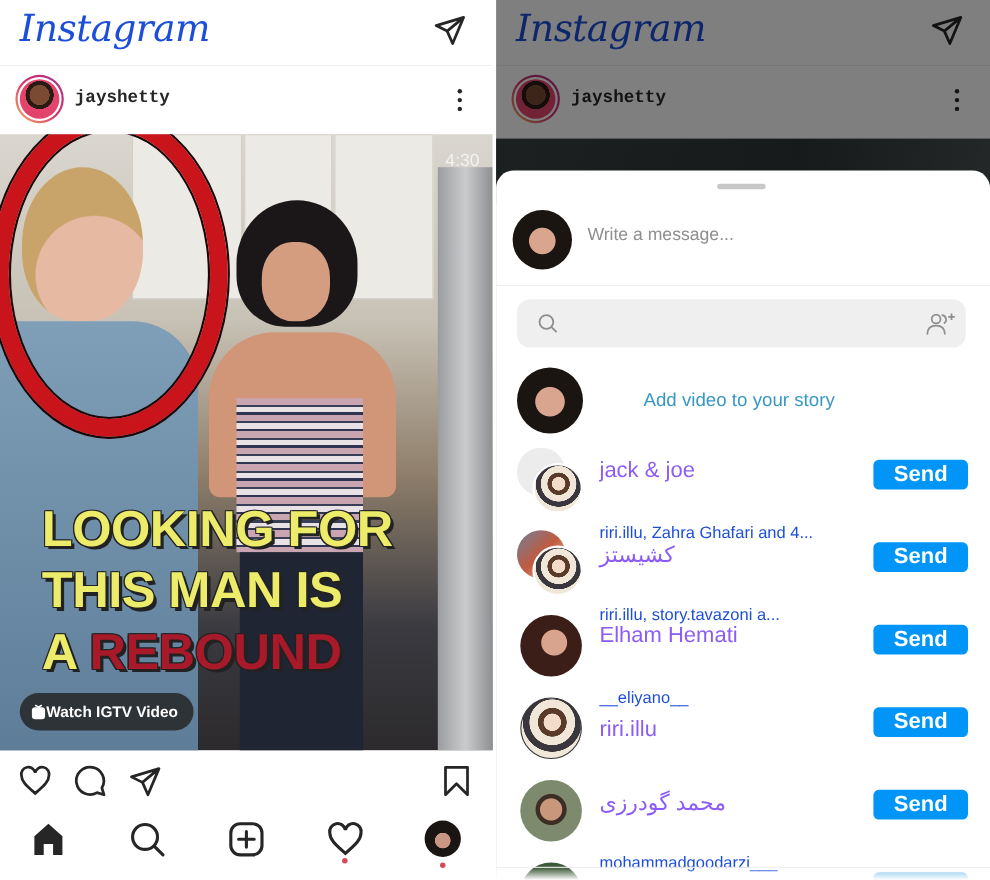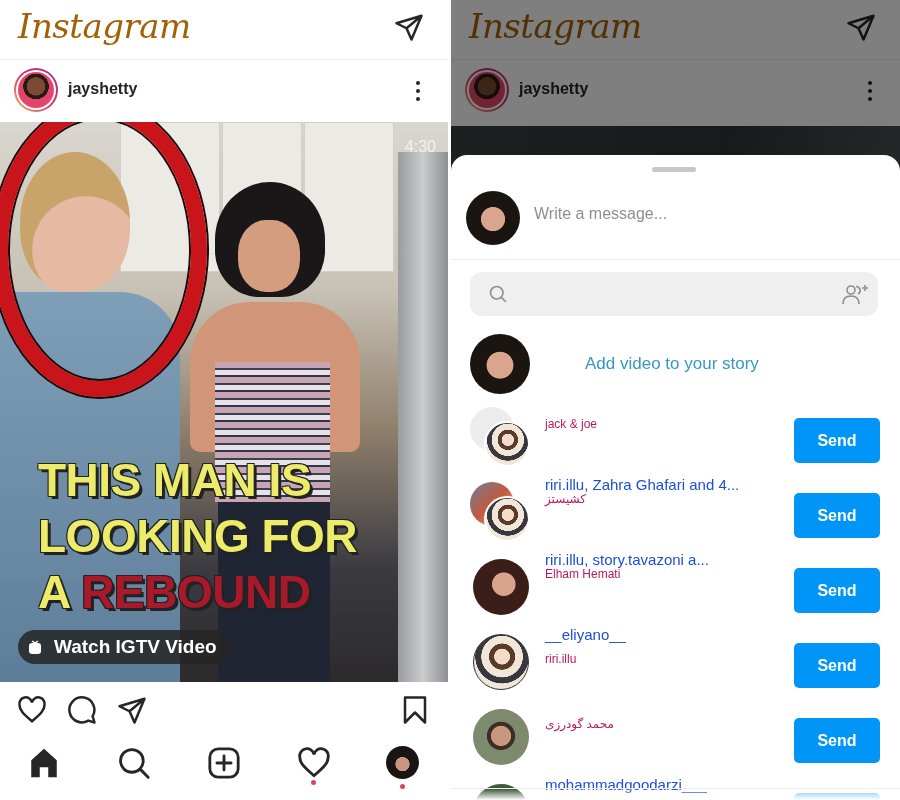--- a/index.html
+++ b/index.html
@@ -6,29 +6,29 @@
   html, body { width: 900px; height: 800px; overflow: hidden; background: #fff; }
   body { font-family: "Liberation Sans", "DejaVu Sans", sans-serif; color: #262626; position: relative; }
 
   .panel { position: absolute; top: 0; width: 448px; height: 800px; overflow: hidden; background: #fff; }
   .panel.left { left: 0; }
   .panel.right { left: 451px; width: 449px; }
   .split { position: absolute; left: 448px; top: 0; width: 3px; height: 800px; background: #fff; }
 
   
   .topbar { position: absolute; left: 0; top: 0; width: 100%; height: 60px; border-bottom: 1px solid #efefef; }
-  .logo { position: absolute; left: 18px; top: 6px; font-family: "DejaVu Serif", serif; font-style: italic; font-size: 34px; letter-spacing: -0.5px; color: #a16207; }
+  .logo { position: absolute; left: 18px; top: 6px; font-family: "DejaVu Serif", serif; font-style: italic; font-size: 34px; letter-spacing: -0.5px; color: #1d4ed8; }
   .dm-icon { position: absolute; right: 24px; top: 12px; width: 30px; height: 30px; }
 
   
   .post-header { position: absolute; left: 0; top: 61px; width: 100%; height: 60px; }
   .avatar-ring { position: absolute; left: 14px; top: 7px; width: 44px; height: 44px; border-radius: 50%; background: linear-gradient(45deg, #f2b263, #d6336c, #a3328a); padding: 2px; }
   .avatar-ring .inner { width: 100%; height: 100%; border-radius: 50%; background: #fff; padding: 2px; }
   .avatar-ring .face { width: 100%; height: 100%; border-radius: 50%; background: radial-gradient(circle at 50% 40%, #7a4a33 0 32%, #2a1a14 33% 45%, #e2446b 46%); }
-  .username { position: absolute; left: 68px; top: 19px; font-size: 16px; font-weight: bold; color: #262626; }
+  .username { position: absolute; left: 68px; top: 19px; font-size: 16px; font-weight: bold; color: #262626; font-family: Liberation Mono, monospace; }
   .kebab { position: absolute; right: 26px; top: 18px; width: 8px; height: 24px; }
   .kebab span { display: block; width: 4px; height: 4px; background: #262626; border-radius: 50%; margin: 2px auto 4px; }
 
   
   .video { position: absolute; left: 0; top: 122px; width: 100%; height: 560px; overflow: hidden;
     background: linear-gradient(180deg, #d9d6cf 0%, #c8c2b6 30%, #8f7f6b 55%, #3a3a40 80%, #2c2a2c 100%); }
   .cab { position: absolute; top: 0; height: 150px; background: #eceae4; border: 1px solid #d3cfc7; }
   .fridge { position: absolute; right: 0; top: 30px; width: 50px; height: 530px; background: linear-gradient(90deg, #9a9c9f, #c9cbcd, #8d8f92); }
   .man { position: absolute; left: -40px; top: 10px; width: 220px; height: 560px; }
   .man .head { position: absolute; left: 60px; top: 20px; width: 110px; height: 140px; border-radius: 50% 50% 45% 45%; background: radial-gradient(circle at 60% 70%, #e6b9a2 0 45%, #c9a46a 46%); }
@@ -38,21 +38,21 @@
   .woman .face { position: absolute; left: 68px; top: 38px; width: 62px; height: 72px; border-radius: 45%; background: #d49d80; }
   .woman .arms { position: absolute; left: 20px; top: 120px; width: 170px; height: 150px; border-radius: 60px 60px 10px 10px; background: #d09677; }
   .woman .top { position: absolute; left: 45px; top: 180px; width: 115px; height: 140px;
     background: repeating-linear-gradient(180deg, #c9a5b2 0 6px, #3b3f56 6px 8px, #e8e2e6 8px 13px, #2f3550 13px 15px); }
   .woman .pants { position: absolute; left: 48px; top: 320px; width: 112px; height: 200px; background: #1f2533; }
   .red-ellipse { position: absolute; left: -8px; top: -20px; width: 215px; height: 295px; border: 16px solid #c8141a; border-radius: 50%; box-shadow: 0 0 0 2px #1a0707, inset 0 0 0 2px #1a0707; }
   .duration { position: absolute; right: 12px; top: 16px; color: #f2f2f2; font-size: 16px; }
   .caption { position: absolute; left: 38px; top: 330px; font-family: "Liberation Sans", sans-serif; font-weight: bold; font-size: 46px; line-height: 56px; color: #ecec6a;
     text-shadow: 3px 3px 0 #222, -1px -1px 0 #222, 1px -1px 0 #222, -1px 1px 0 #222; letter-spacing: -0.5px; }
   .caption .red { color: #a8192a; }
-  .igtv-pill { position: absolute; left: 18px; top: 508px; height: 34px; padding: 0 14px 0 10px; border-radius: 17px; background: rgba(38,38,38,0.85); color: #fff; font-size: 19px; font-weight: bold; display: flex; align-items: center; gap: 12px; }
+  .igtv-pill { position: absolute; left: 18px; top: 508px; height: 34px; padding: 0 14px 0 10px; border-radius: 17px; background: rgba(38,38,38,0.85); color: #fff; font-size: 14px; font-weight: bold; display: flex; align-items: center; gap: 0; }
   .igtv-icon { width: 14px; height: 14px; }
 
   
   .actions { position: absolute; left: 0; top: 683px; width: 100%; height: 55px; }
   .act { position: absolute; top: 12px; width: 30px; height: 30px; }
   .bottom-nav { position: absolute; left: 0; top: 740px; width: 100%; height: 60px; }
   .nav { position: absolute; top: 6px; width: 34px; height: 34px; }
   .nav-dot { position: absolute; width: 5px; height: 5px; border-radius: 50%; background: #d44a5a; }
   .nav-avatar { position: absolute; left: 386px; top: 6px; width: 33px; height: 33px; border-radius: 50%;
     background: radial-gradient(circle at 50% 55%, #c99683 0 28%, #1a1413 30%); }
@@ -74,24 +74,24 @@
   .story-row { position: absolute; left: 19px; top: 179px; width: 410px; height: 60px; }
   .story-avatar { position: absolute; left: 0; top: 0; width: 60px; height: 60px; border-radius: 50%; background: radial-gradient(circle at 50% 52%, #d9a58f 0 30%, #1b1512 32%); }
   .story-label { position: absolute; left: 75px; top: 20px; font-size: 17px; color: #3897c4; margin-left: 40px; }
 
   .contact { position: absolute; left: 19px; width: 410px; height: 60px; }
   .c-av { position: absolute; width: 56px; height: 56px; border-radius: 50%; }
   .riri { background: radial-gradient(circle at 52% 40%, #f3dcca 0 18%, #5a3a28 19% 30%, #f1e7d9 31% 48%, #39373d 49% 62%, #efe7d8 63%); border: 1.5px solid #333; }
   .grp-back { position: absolute; left: 0; top: 0; width: 44px; height: 44px; border-radius: 50%; background: #ececec; }
   .grp-back.photo { background: linear-gradient(135deg, #6f7f9a, #c25a3e 50%, #e9d8c2); }
   .grp-front { position: absolute; left: 14px; top: 14px; width: 46px; height: 46px; border-radius: 50%; border: 2px solid #fff; }
-  .c-name { position: absolute; left: 75px; top: 10px; font-size: 12px; color: #be185d; }
+  .c-name { position: absolute; left: 75px; top: 10px; font-size: 20px; color: #8b5cf6; }
   .c-sub { position: absolute; left: 75px; top: 33px; font-size: 15px; color: #1d4ed8; white-space: nowrap; margin-top: 36px; }
   .c-name.solo { top: 20px; }
-  .send { position: absolute; right: 0; top: 11px; width: 86px; height: 45px; border-radius: 5px; background: #0095f6; color: #fff; font-weight: bold; font-size: 16px; border: none; font-family: "Liberation Sans", sans-serif; }
+  .send { position: absolute; right: 0; top: 11px; width: 86px; height: 27px; border-radius: 5px; background: #0095f6; color: #fff; font-weight: bold; font-size: 20px; border: none; font-family: "Liberation Sans", sans-serif; }
   .fade-bottom { position: absolute; left: 0; bottom: 0; width: 100%; height: 12px; background: linear-gradient(180deg, rgba(255,255,255,0), #fff); border-top: 1px solid #efefef; }
 </style>
 </head>
 <body>
 
 <div class="panel left">
   <div class="topbar">
     <div class="logo">Instagram</div>
     <svg class="dm-icon" viewBox="0 0 24 24" fill="none" stroke="#262626" stroke-width="2" stroke-linejoin="round">
         <path d="M22 3 L2 9 L10 13 L22 3 Z M10 13 L14 22 L22 3"></path>
@@ -124,22 +124,22 @@
     <div class="woman">
       <div class="arms"></div>
         <div class="hair"></div>
         <div class="face"></div>
         <div class="top"></div>
         <div class="pants"></div>
     </div>
     <div class="red-ellipse"></div>
     <div class="duration">4:30</div>
     <div class="caption">
+      <div>LOOKING FOR</div>
       <div>THIS MAN IS</div>
-      <div>LOOKING FOR</div>
       <div><span>A </span><span class="red">REBOUND</span></div>
     </div>
     <div class="igtv-pill">
       <svg class="igtv-icon" viewBox="0 0 14 14">
           <rect x="1" y="3" width="12" height="11" rx="3" fill="#fff"></rect>
           <path d="M4 1 L7 3 L10 1" stroke="#fff" stroke-width="1.5" fill="none"></path>
         </svg>
       <span>Watch IGTV Video</span>
     </div>
   </div>

